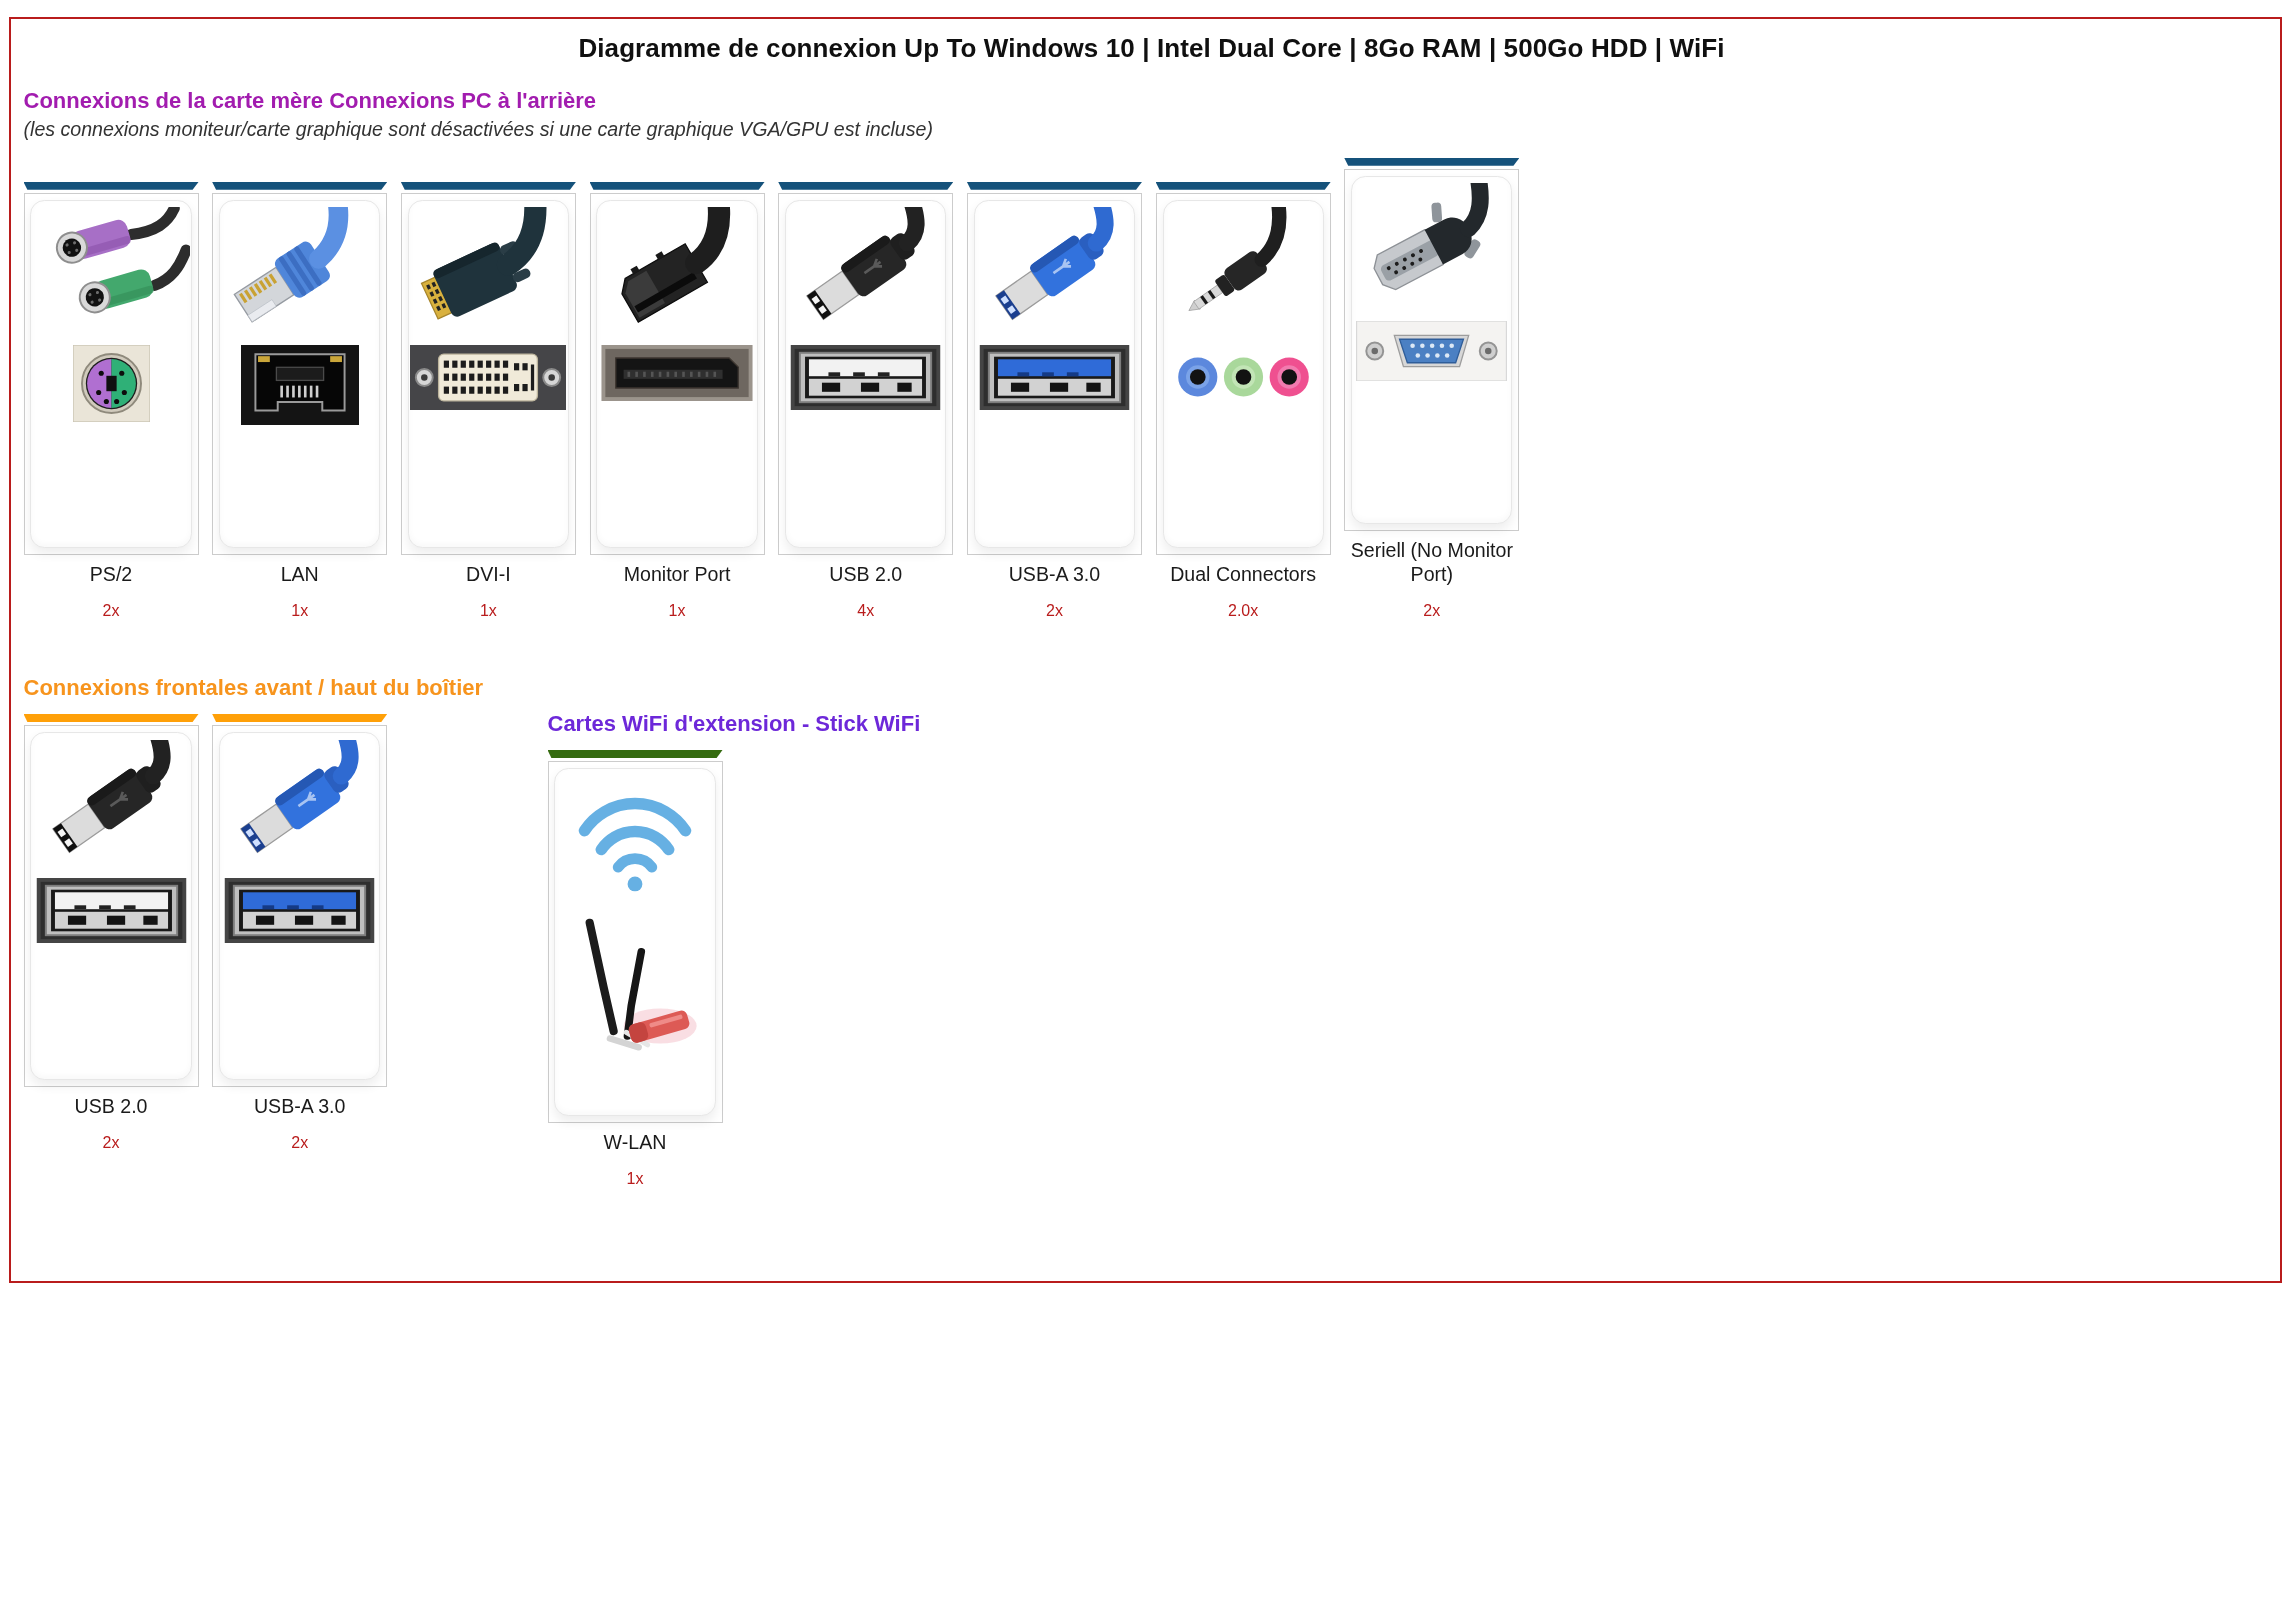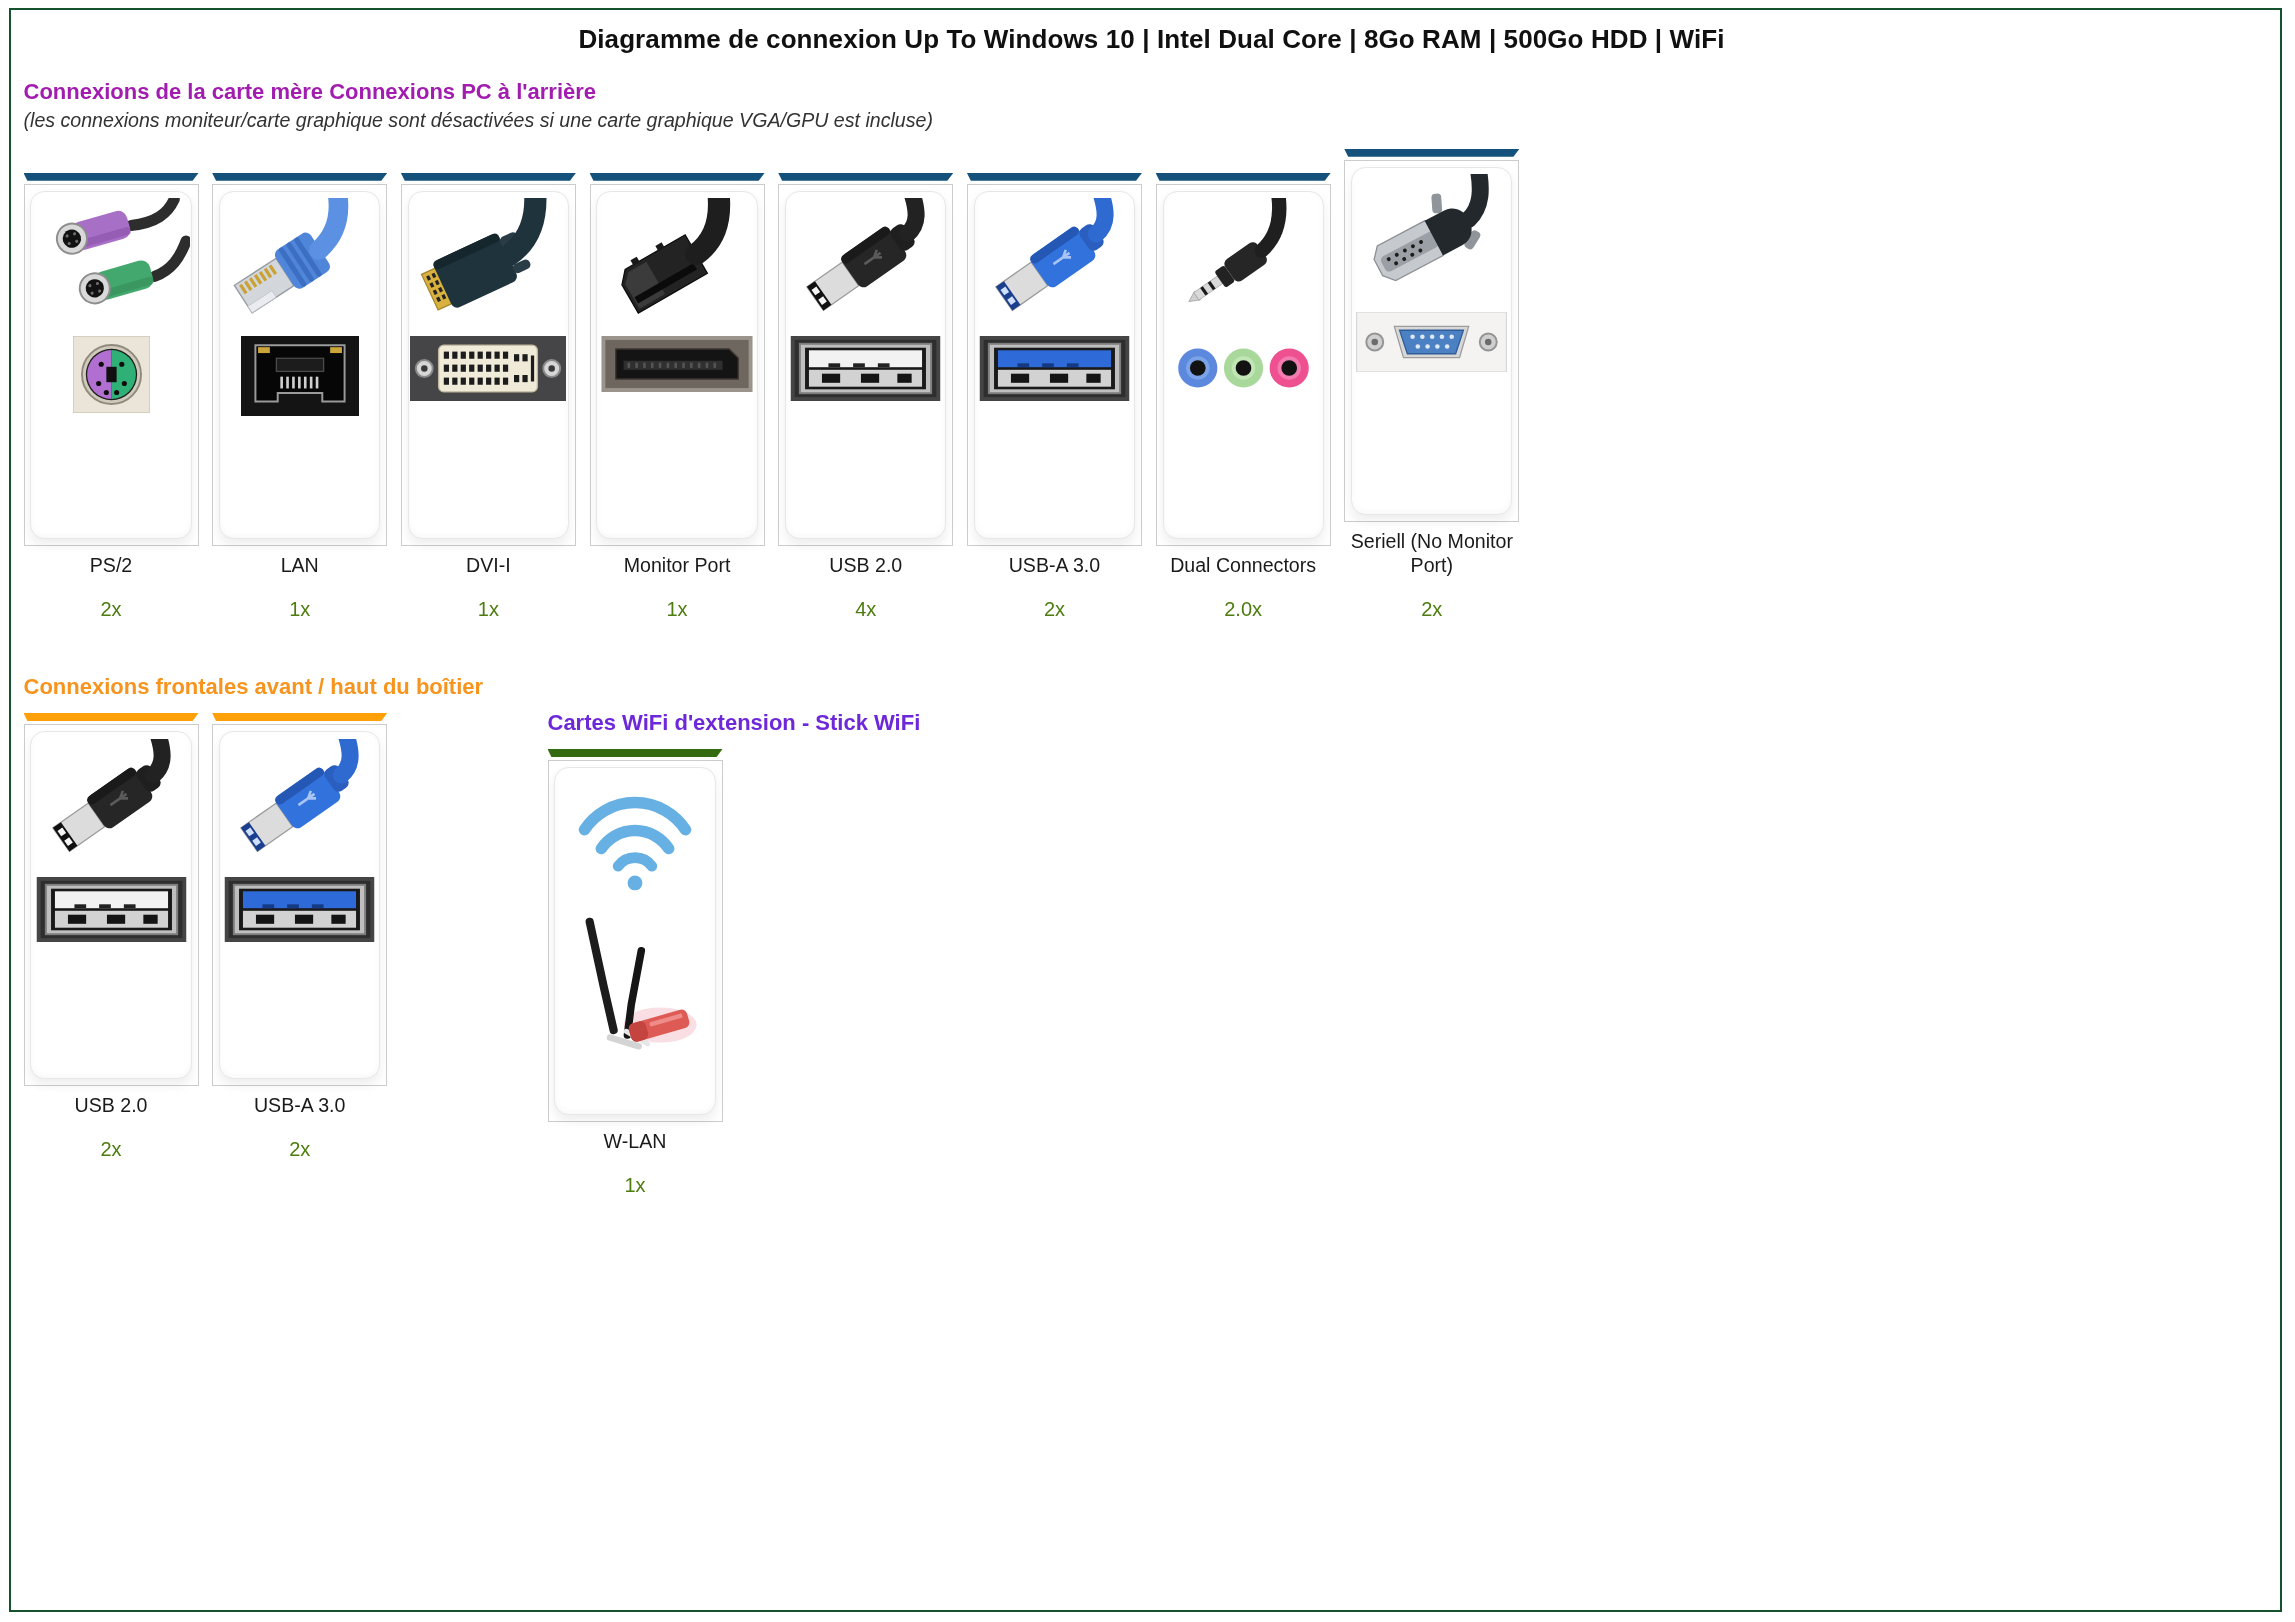--- a/index.html
+++ b/index.html
@@ -1,19 +1,19 @@
 <!DOCTYPE html>
 <html style="font-size:10.5px"><head>
 <meta charset="utf-8">
 <style>
   html,body{margin:0;padding:0;background:#ffffff;}
   body{width:2295px;height:1622px;position:relative;overflow:hidden;
        font-family:"Liberation Sans","DejaVu Sans",sans-serif;color:#111;}
-  .frame{position:absolute;left:8.5px;top:8px;width:2273px;height:1604px;
-         border:2px solid #14532d;background:#fff;box-sizing:border-box;}
+  .frame{position:absolute;left:8.5px;top:17px;width:2273px;height:1266px;
+         border:2px solid #b91c1c;background:#fff;box-sizing:border-box;}
   .inner{padding:0 0 0 13px;}
   .page-title{text-align:center;font-size:26px;font-weight:bold;color:#101010;
               margin-top:14.4px;letter-spacing:0.1px;}
   .sec-head{font-size:22px;font-weight:bold;white-space:nowrap;}
   .sec-head.rear{color:#a21caf;margin-top:23.6px;}
   .sec-head.front{color:#f7941d;}
   .sec-head.wifi{color:#6d28d9;margin-top:36px;}
   .sec-sub{font-size:19.6px;font-style:italic;color:#333;margin-top:3.9px;}
   .cards-row{display:flex;margin-top:17px;align-items:flex-end;}
   .card{width:175px;margin-right:13.7px;flex:0 0 auto;}
@@ -24,21 +24,21 @@
   .bar.wifi{background:#356b10;}
   .box{height:362px;border:1.3px solid #cccccc;background:#fff;box-sizing:border-box;
        padding:5.9px;}
   .panel{height:100%;border:1.3px solid #e7e7e7;border-radius:14.4px;background:#fff;
          box-shadow:0 5.2px 10.5px rgba(0,0,0,.07), inset 0 -2.6px 6.5px rgba(0,0,0,.03);
          display:flex;flex-direction:column;align-items:center;box-sizing:border-box;
          padding-top:6.5px;overflow:hidden;}
   .cable-slot{height:134px;display:flex;align-items:center;justify-content:center;}
   .port-slot{height:85px;display:flex;align-items:flex-start;justify-content:center;margin-top:3.9px;}
   .card-label{text-align:center;font-size:19.6px;color:#1a1a1a;margin-top:6.5px;line-height:24px;}
-  .card-count{text-align:center;font-size:20px;color:#4d7c0f;margin-top:19px;line-height:27.5px;}
+  .card-count{text-align:center;font-size:16px;color:#b91c1c;margin-top:11px;line-height:27.5px;}
   .row2{display:flex;margin-top:51px;}
   .col-front{width:364px;flex:0 0 auto;}
   .col-spacer{width:160px;flex:0 0 auto;}
   .col-wifi{width:175px;flex:0 0 auto;}
   .col-cards{display:flex;margin-top:13px;}
 </style>
 </head>
 <body>
 
 <div class="frame">

